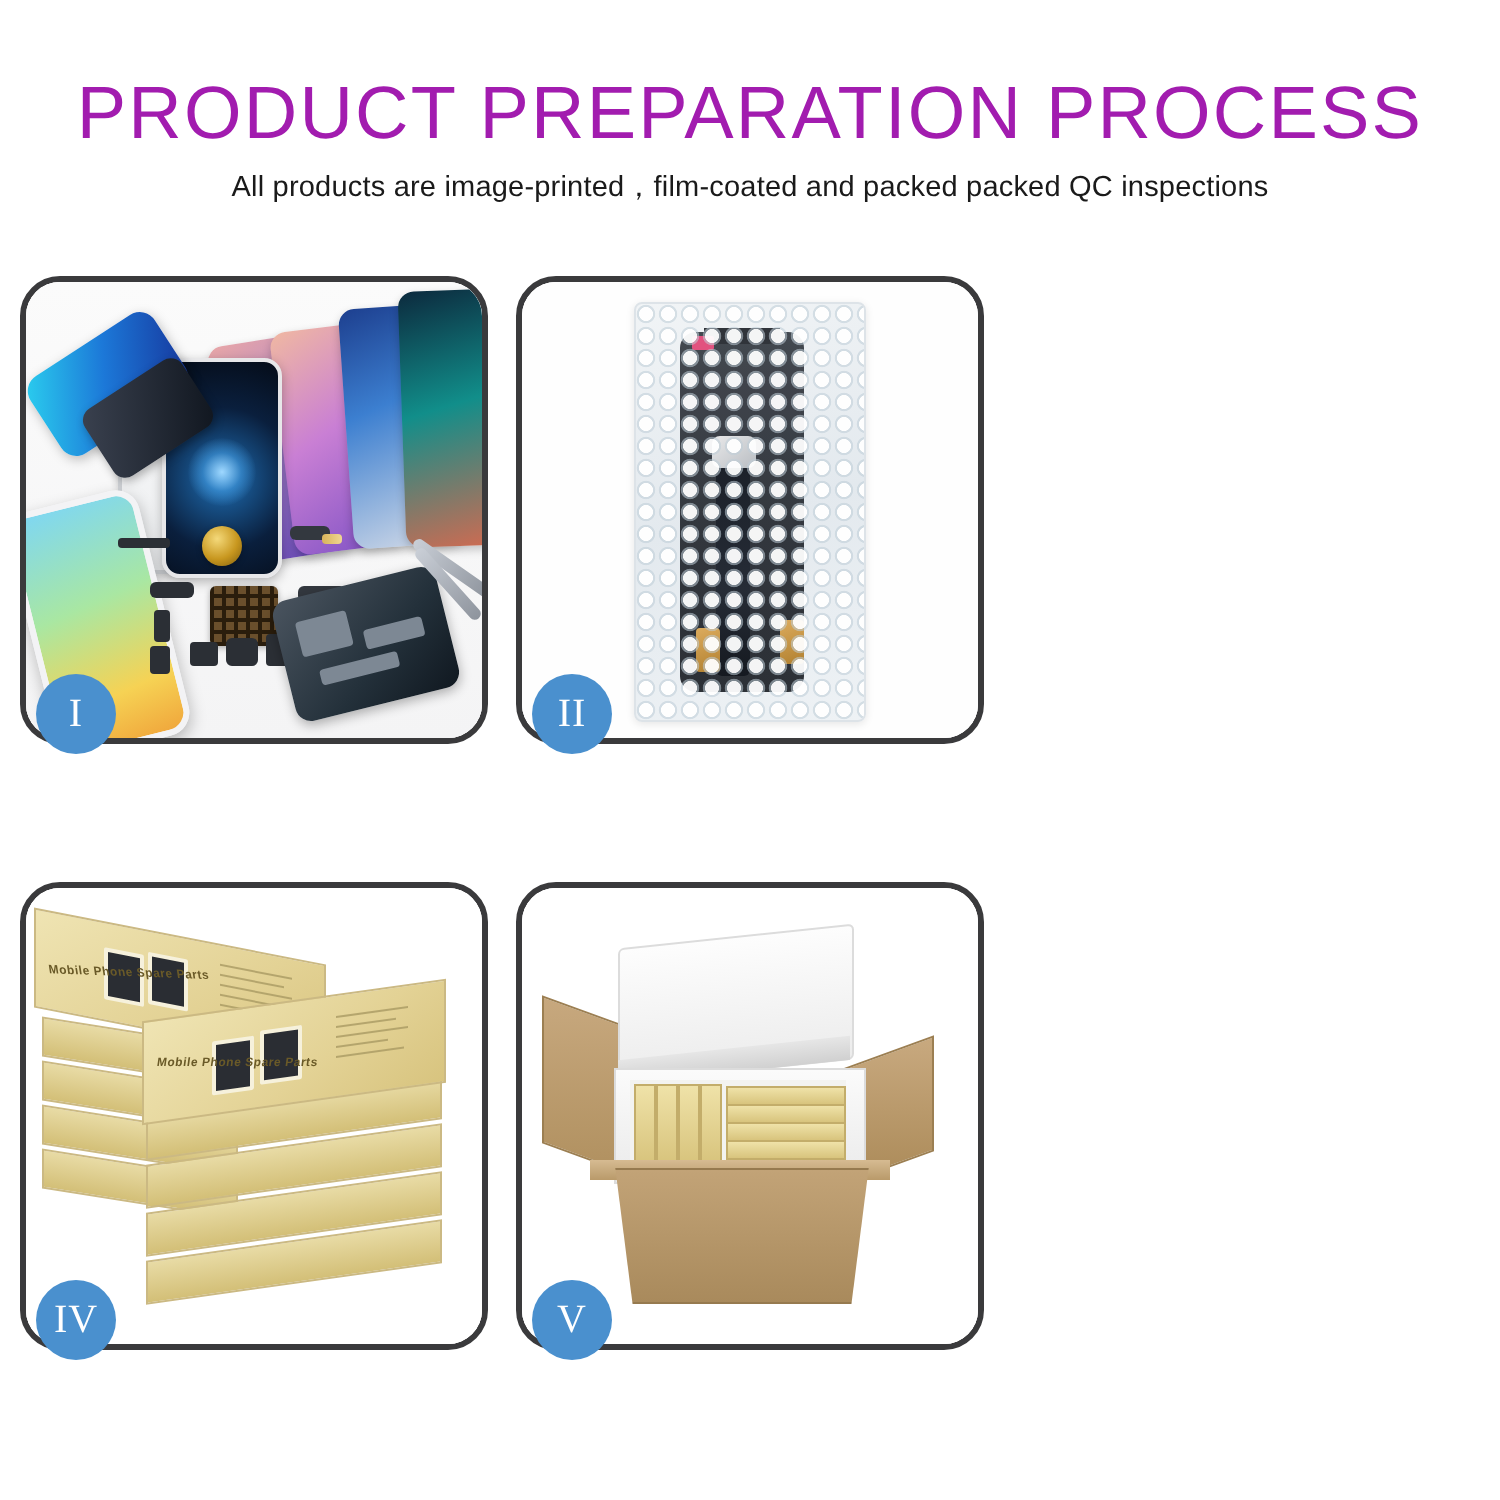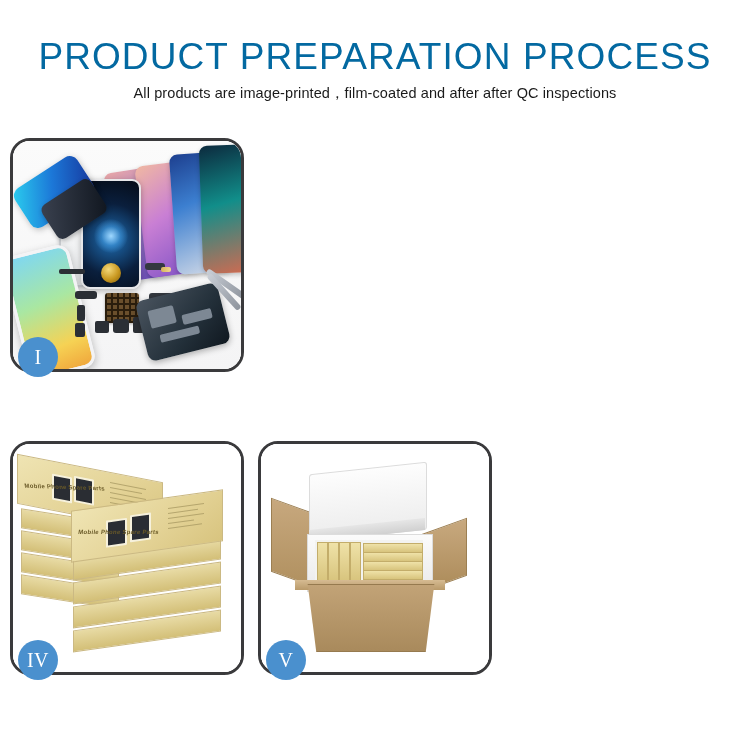--- a/index.html
+++ b/index.html
@@ -7,21 +7,21 @@
     width:750px;height:750px;background:#ffffff;
     font-family:"Liberation Sans","DejaVu Sans",sans-serif;
     overflow:hidden;position:relative;
   }
   .page{width:750px;height:750px;position:relative;}
 
   
   .header{position:absolute;top:0;left:0;width:750px;height:118px;}
   .title{
     position:absolute;top:36px;left:0;width:750px;text-align:center;
-    font-size:37px;letter-spacing:1.1px;color:#0369a1;font-weight:400;
+    font-size:37px;letter-spacing:1.1px;color:#a21caf;font-weight:400;
     white-space:nowrap;
   }
   .subtitle{
     position:absolute;top:84px;left:0;width:750px;text-align:center;
     font-size:14.5px;color:#1a1a1a;font-weight:400;white-space:nowrap;
     letter-spacing:.1px;
   }
 
   
   .grid{position:absolute;top:138px;left:10px;width:730px;height:545px;}
@@ -280,21 +280,21 @@
   }
   .c-tape{position:absolute;background:rgba(150,122,80,.75);}
 </style>
 </head>
 <body>
 
 <div class="page">
 
   <div class="header">
     <div class="title">PRODUCT PREPARATION PROCESS</div>
-    <div class="subtitle">All products are image-printed，film-coated and after after QC inspections</div>
+    <div class="subtitle">All products are image-printed，film-coated and packed packed QC inspections</div>
   </div>
 
   <div class="grid">
 
     <div class="panel p1">
       <div class="clip">
         <div class="scene1">
           <div class="ph s0"></div>
           <div class="ph s1"></div>
           <div class="ph s2"></div>
@@ -325,20 +325,36 @@
             <i style="left:42px;top:24px;width:30px;height:10px;"></i>
             <i style="left:16px;top:38px;width:40px;height:8px;"></i>
           </div>
           <div class="tweezer"></div>
           <div class="tweezer2"></div>
         </div>
       </div>
       <div class="badge">I</div>
     </div>
 
+    <div class="panel p2">
+      <div class="clip">
+        <div class="scene2">
+          <div class="bagwrap">
+            <div class="innerscreen"></div>
+            <div class="cableband"></div>
+            <div class="cabledot"></div>
+            <div class="goldtab" style="left:30px;top:162px;"></div>
+            <div class="goldtab" style="left:72px;top:158px;"></div>
+            <div class="pinkmark"></div>
+            <div class="bubbles"></div>
+          </div>
+        </div>
+      </div>
+      <div class="badge">II</div>
+    </div>
 
 
     <div class="panel p4">
       <div class="clip">
         <div class="scene4">
 
           <div class="stackbox sb-side" style="left:8px;top:72px;width:96px;height:18px;transform:skewY(9deg);"></div>
           <div class="stackbox sb-side" style="left:8px;top:94px;width:96px;height:18px;transform:skewY(9deg);"></div>
           <div class="stackbox sb-side" style="left:8px;top:116px;width:96px;height:18px;transform:skewY(9deg);"></div>
           <div class="stackbox sb-side" style="left:8px;top:138px;width:96px;height:18px;transform:skewY(9deg);"></div>

